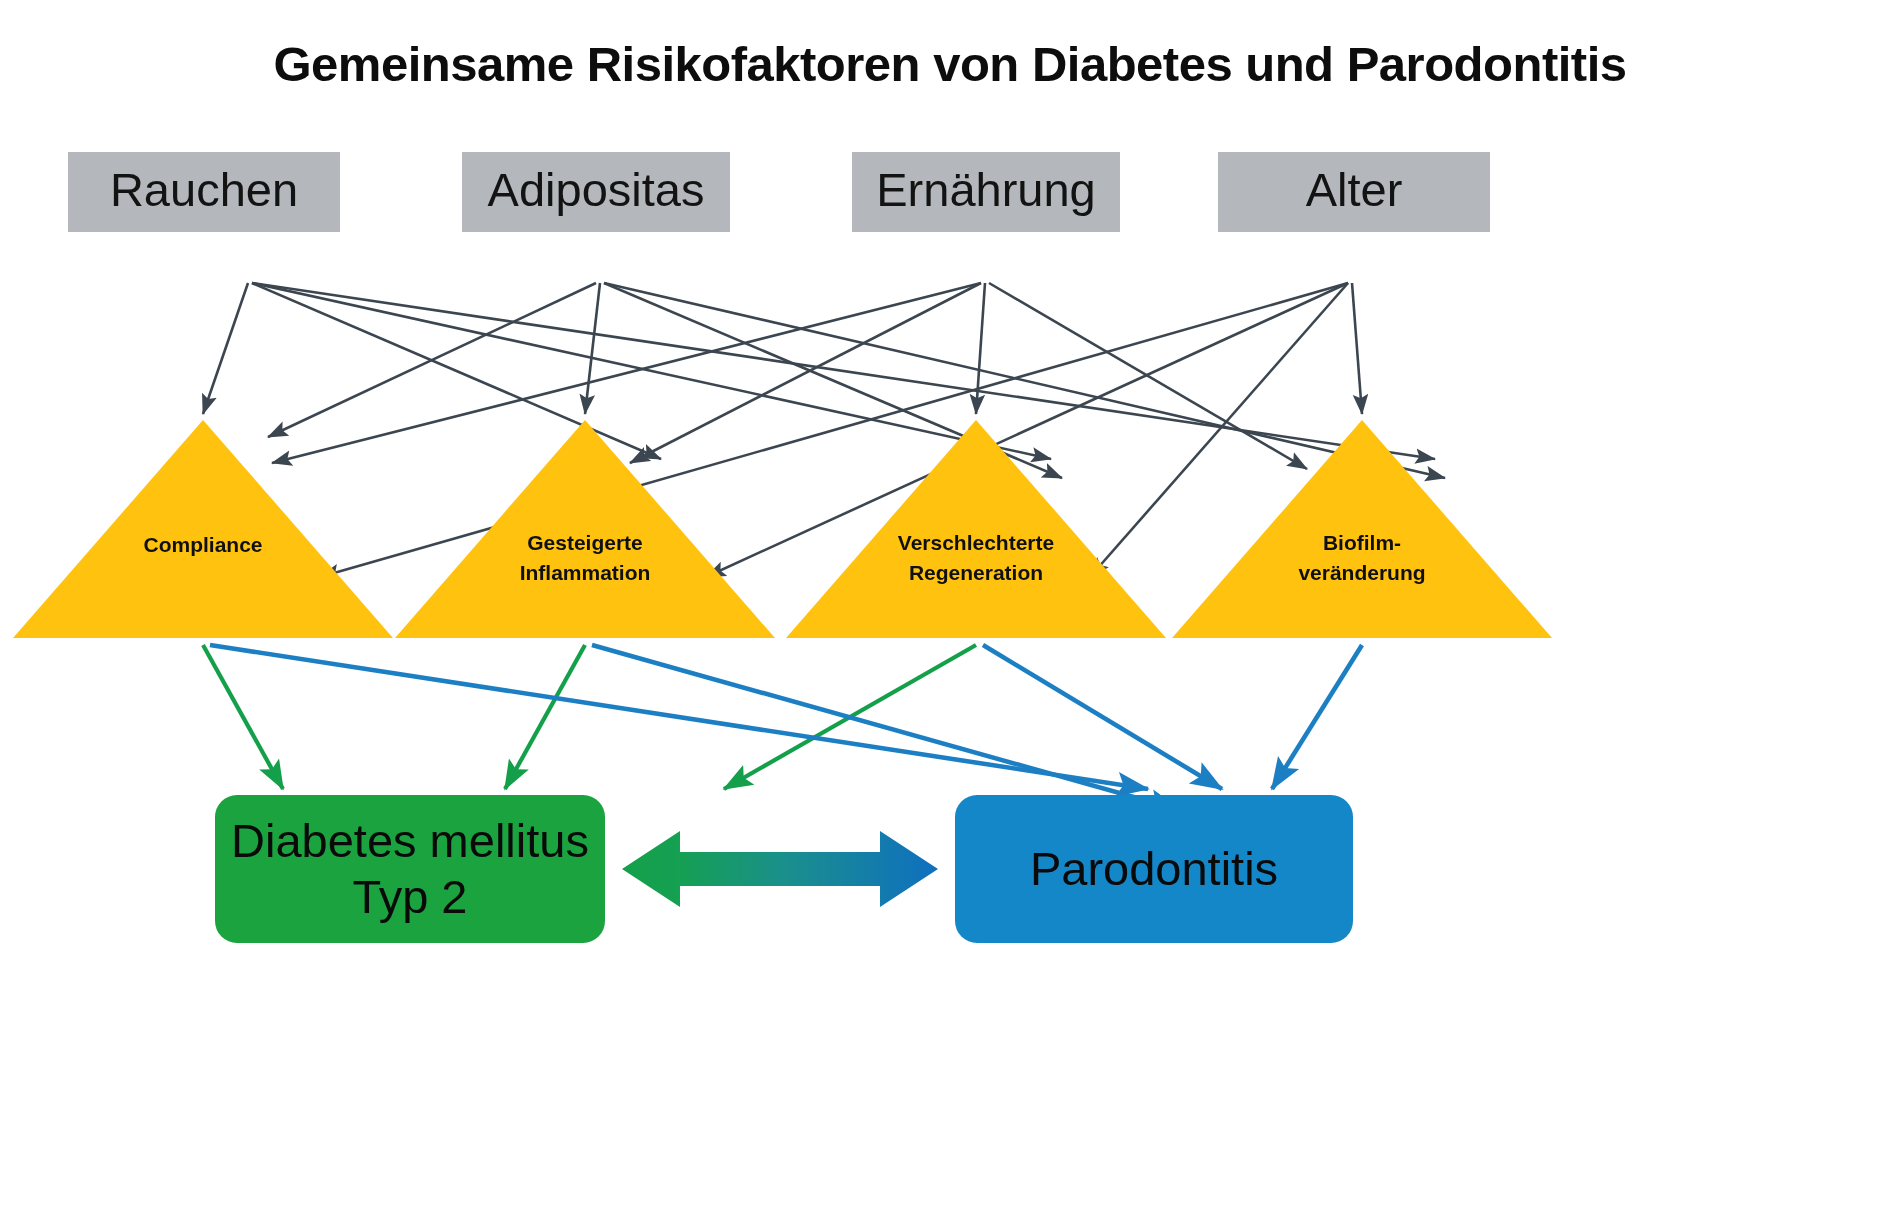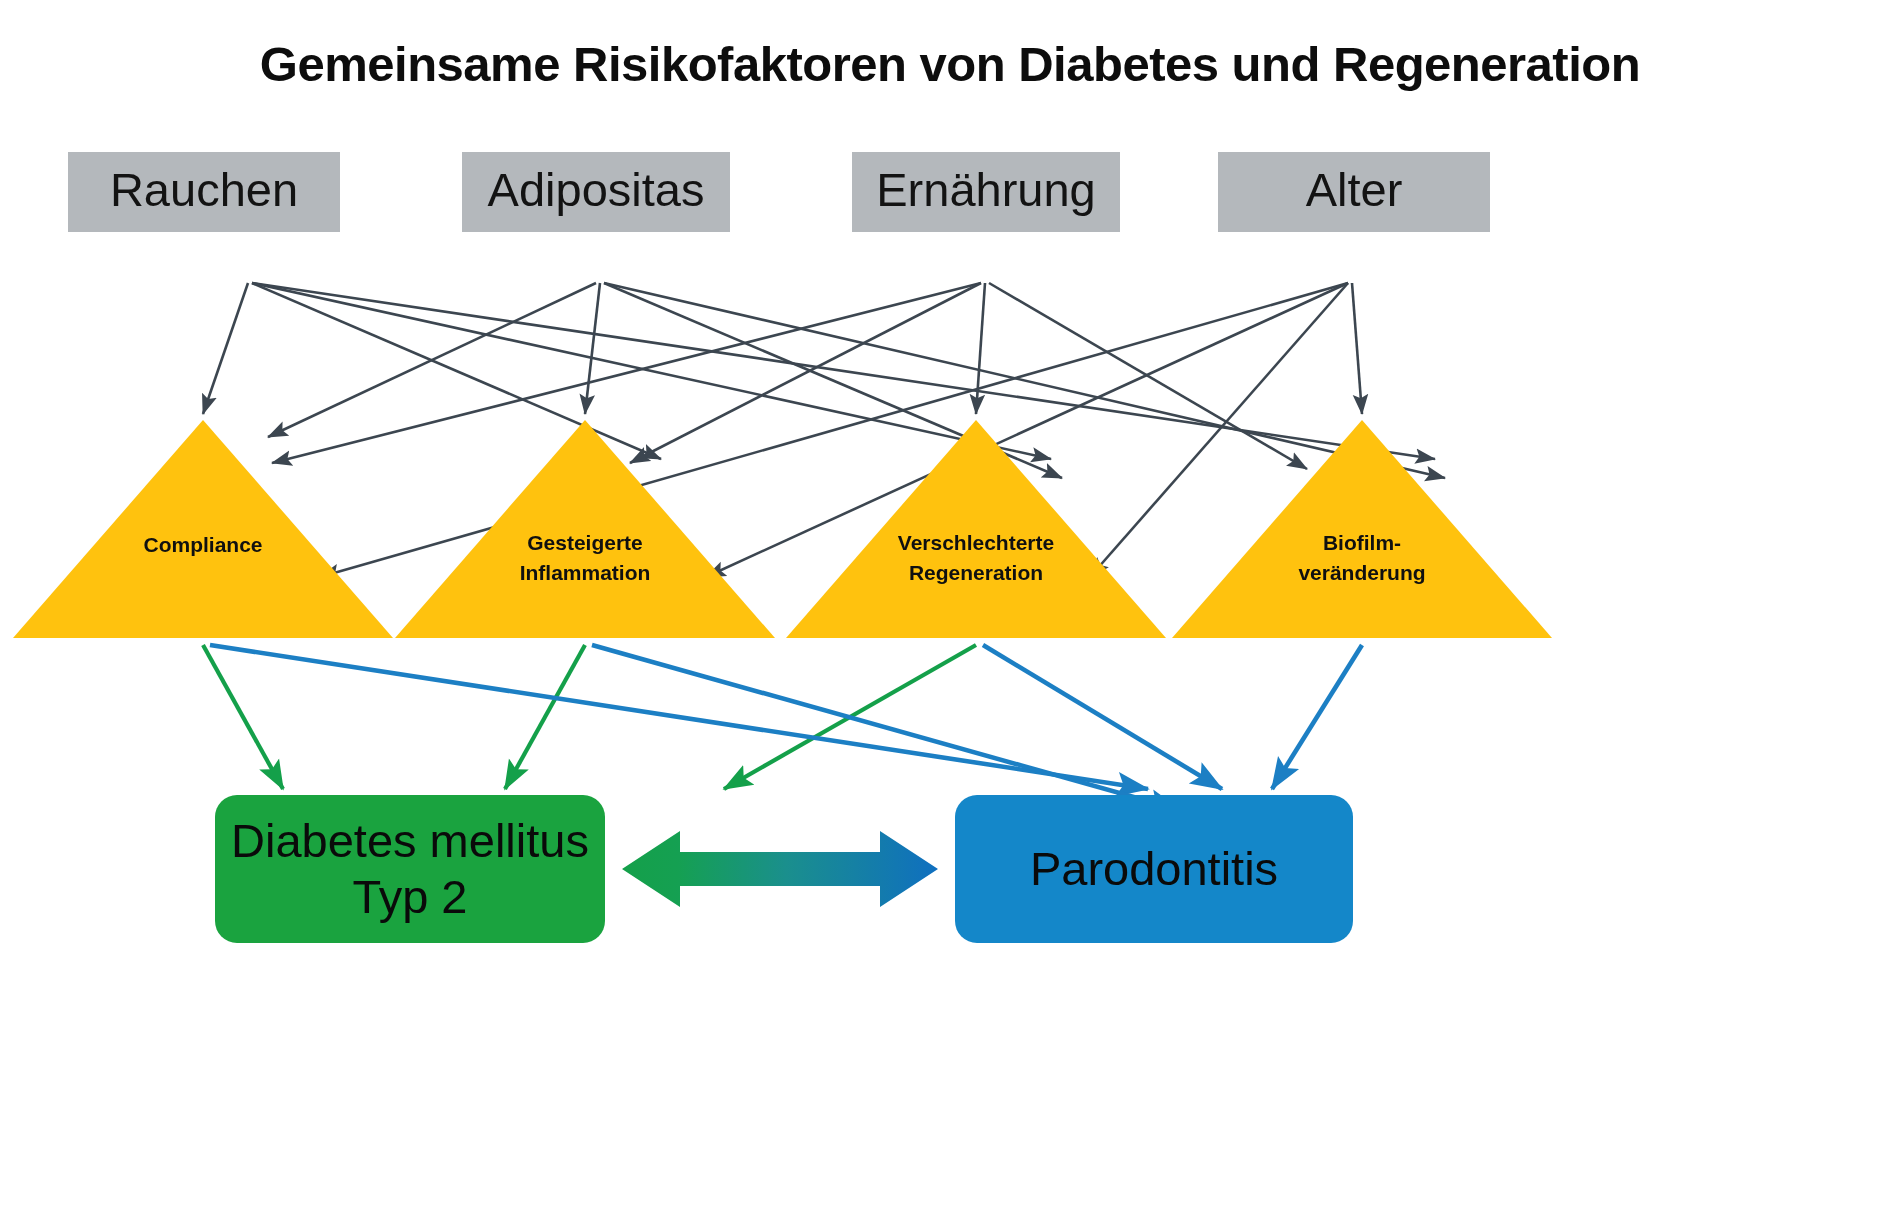--- a/index.html
+++ b/index.html
@@ -55,21 +55,21 @@
     font-size: 47px;
     fill: #0a0a0a;
     text-anchor: middle;
   }
 </style>
 </head>
 <body>
 
 <div id="stage">
 
-  <div id="diagram-title">Gemeinsame Risikofaktoren von Diabetes und Regeneration</div>
+  <div id="diagram-title">Gemeinsame Risikofaktoren von Diabetes und Parodontitis</div>
 
   <svg id="canvas" width="1900" height="1232" viewBox="0 0 1900 1232">
 
     <defs>
       <marker id="arrowGray" markerWidth="9" markerHeight="9" refX="7.6" refY="3.4" orient="auto" markerUnits="strokeWidth">
         <path d="M0,0.4 L8,3.4 L0,6.4 L1.5,3.4 Z" fill="#3c4650"></path>
       </marker>
       <marker id="arrowGreen" markerWidth="8" markerHeight="8" refX="6.8" refY="3" orient="auto" markerUnits="strokeWidth">
         <path d="M0,0.3 L7.2,3 L0,5.7 L1.4,3 Z" fill="#14a04a"></path>
       </marker>

